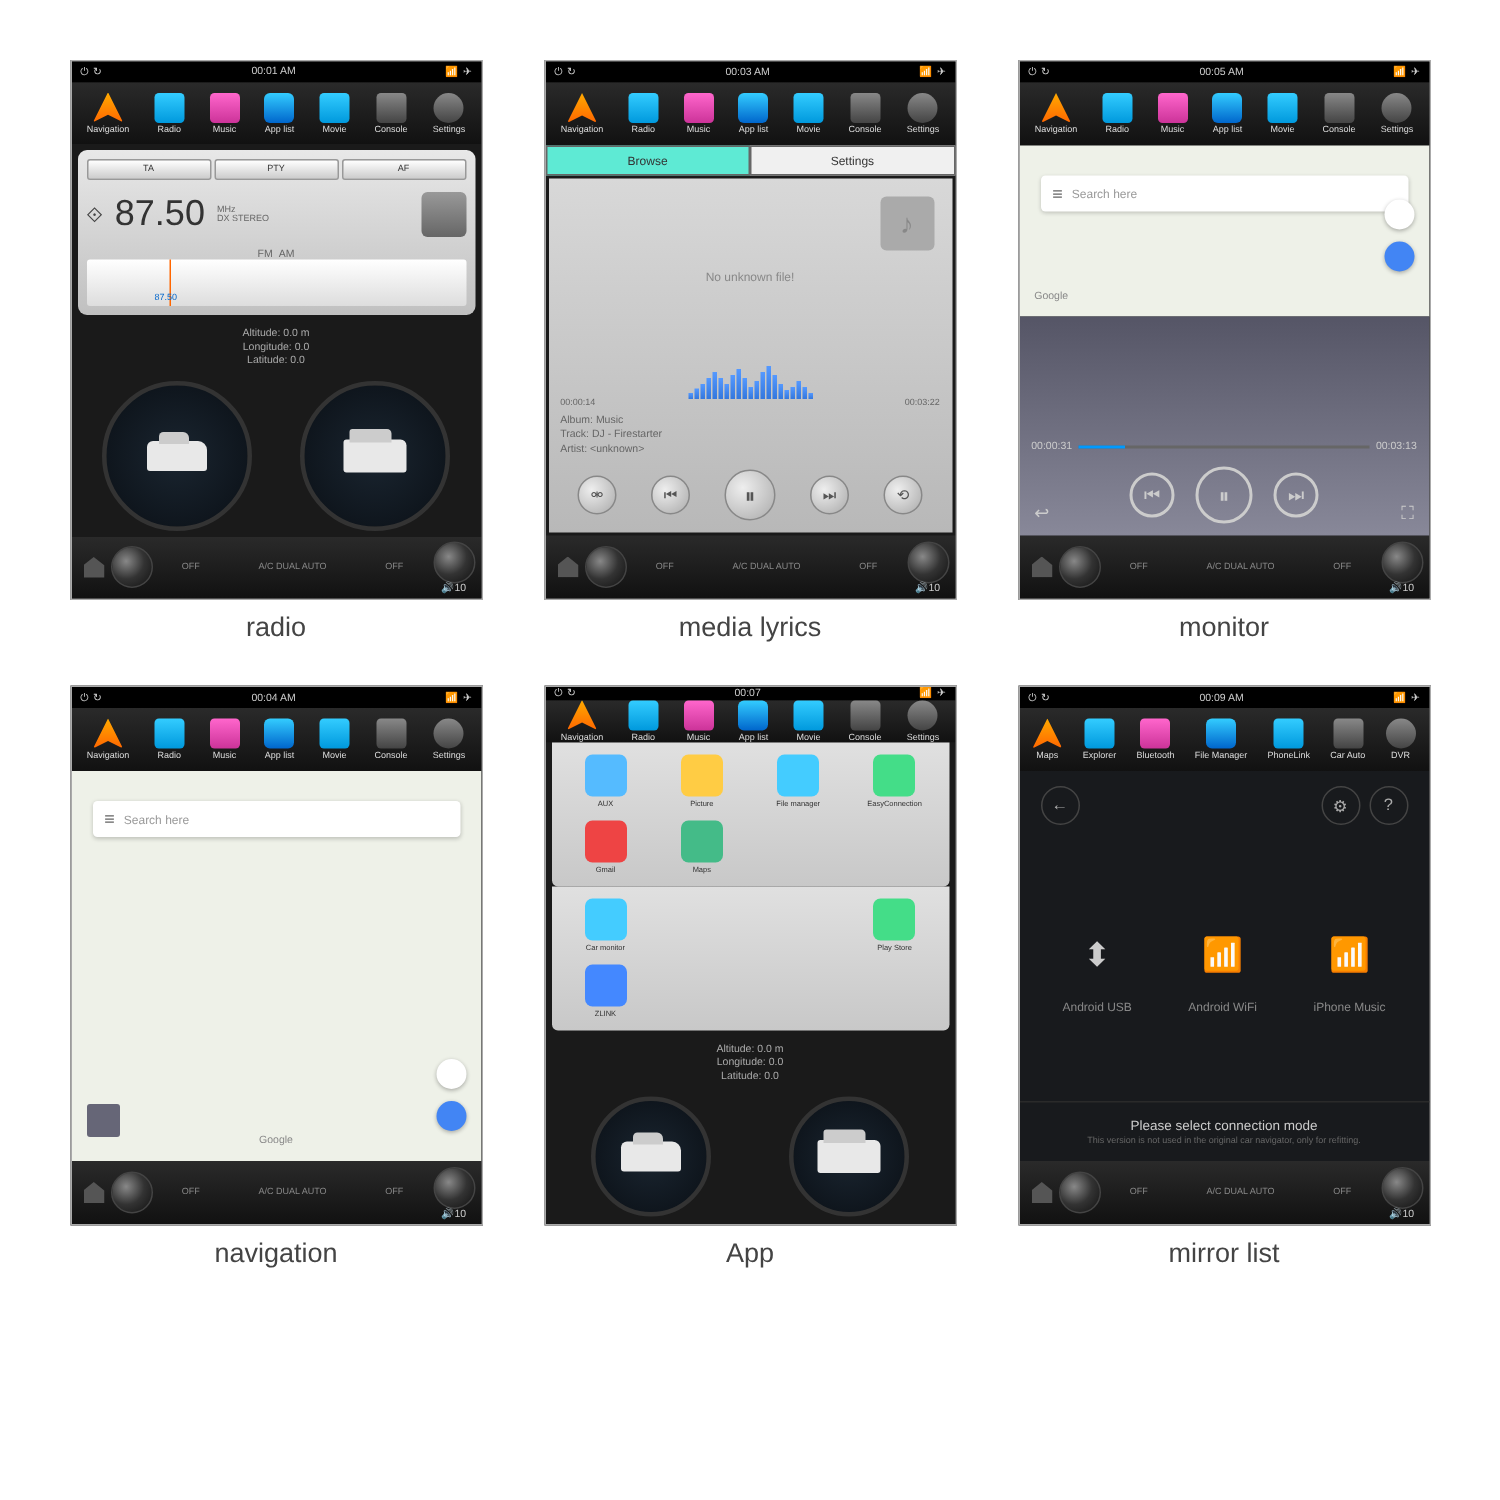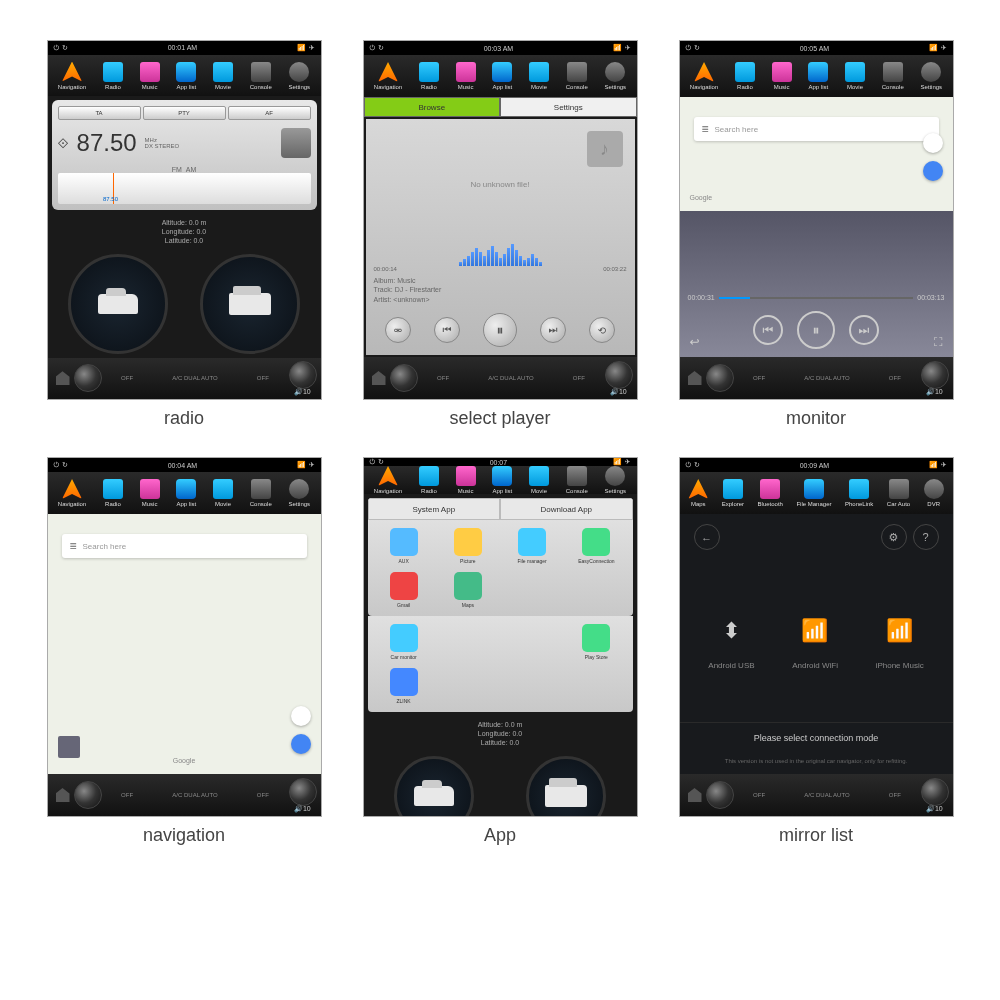--- a/index.html
+++ b/index.html
@@ -57,21 +57,21 @@
 .gps-info { text-align: center; font-size: 7px; color: #aaa; padding: 4px; line-height: 1.3; }
 .gauges { flex: 1; display: flex; justify-content: space-around; align-items: center; padding: 4px; }
 .gauge { width: 100px; height: 100px; border-radius: 50%; border: 3px solid #333; background: radial-gradient(circle,#1a2530,#0a0f15); position: relative; display: flex; align-items: center; justify-content: center; }
 .car { width: 40px; height: 20px; background: #e8e8e8; border-radius: 4px 6px 2px 2px; position: relative; }
 .car::before { content: ''; position: absolute; top: -6px; left: 8px; width: 20px; height: 8px; background: #ccc; border-radius: 3px 4px 0 0; }
 .suv { width: 42px; height: 22px; background: #e8e8e8; border-radius: 2px 4px 2px 2px; position: relative; }
 .suv::before { content: ''; position: absolute; top: -7px; left: 4px; width: 28px; height: 9px; background: #ccc; border-radius: 2px 3px 0 0; }
 
 
 .mp-tabs { display: flex; height: 20px; }
-.mp-tab { flex: 1; background: #84cc16; border: 1px solid #666; font-size: 8px; color: #333; display: flex; align-items: center; justify-content: center; }
+.mp-tab { flex: 1; background: #5eead4; border: 1px solid #666; font-size: 8px; color: #333; display: flex; align-items: center; justify-content: center; }
 .mp-tab.active { background: #f0f0f0; }
 .mp-body { flex: 1; background: linear-gradient(#d8d8d8,#b8b8b8); margin: 2px; display: flex; flex-direction: column; padding: 8px; }
 .mp-lyrics { flex: 1; display: flex; align-items: center; justify-content: center; font-size: 8px; color: #888; position: relative; }
 .mp-music-ic { position: absolute; right: 4px; top: 4px; width: 36px; height: 36px; background: #aaa; border-radius: 4px; display: flex; align-items: center; justify-content: center; font-size: 18px; color: #888; }
 .mp-viz { height: 24px; display: flex; align-items: flex-end; gap: 1px; justify-content: center; }
 .viz-bar { width: 3px; background: linear-gradient(#5599ff,#3377dd); }
 .mp-time { display: flex; justify-content: space-between; font-size: 6px; color: #666; }
 .mp-info { font-size: 7px; color: #666; line-height: 1.4; margin: 4px 0; }
 .mp-ctrl { display: flex; justify-content: space-around; align-items: center; margin-top: 4px; }
 .mp-btn { width: 26px; height: 26px; border-radius: 50%; background: radial-gradient(circle at 35% 35%,#eee,#aaa); border: 1px solid #888; display: flex; align-items: center; justify-content: center; font-size: 10px; color: #555; }
@@ -110,21 +110,21 @@
 
 .ml-body { flex: 1; background: #181a1d; display: flex; flex-direction: column; }
 .ml-top { display: flex; justify-content: space-between; padding: 10px 14px; }
 .ml-circle { width: 26px; height: 26px; border-radius: 50%; border: 1px solid #444; display: flex; align-items: center; justify-content: center; color: #aaa; font-size: 11px; }
 .ml-right { display: flex; gap: 6px; }
 .ml-opts { flex: 1; display: flex; justify-content: space-around; align-items: center; padding: 0 10px; }
 .ml-opt { display: flex; flex-direction: column; align-items: center; gap: 12px; }
 .ml-opt-ic { width: 36px; height: 36px; display: flex; align-items: center; justify-content: center; font-size: 22px; }
 .ml-opt-lbl { font-size: 8px; color: #888; }
 .ml-bottom { text-align: center; padding: 10px; border-top: 1px solid #2a2a2a; }
-.ml-b-title { font-size: 9px; color: #ccc; margin-bottom: 15px; }
+.ml-b-title { font-size: 9px; color: #ccc; margin-bottom: 3px; }
 .ml-b-sub { font-size: 6px; color: #666; }
 </style>
 </head>
 <body>
 
 <div class="header">
 </div>
 
 <div class="grid">
 
@@ -332,21 +332,21 @@
             <span>OFF</span>
             <span>A/C  DUAL  AUTO</span>
             <span>OFF</span>
           </div>
     <div class="knob-wrap">
             <div class="knob"></div>
             <div class="knob-lbl">🔊10</div>
           </div>
         </div>
     </div>
-    <div class="caption">select player</div>
+    <div class="caption">media lyrics</div>
   </div>
 
   <div class="cell">
     <div class="screen">
       <div class="statusbar">
           <div class="left">
             <span>⏻</span>
             <span>↻</span>
           </div>
           <span class="time">00:05 AM</span>
@@ -540,24 +540,20 @@
           <div class="nav-item">
             <div class="nav-icon ic-console"></div>
             <div class="nav-label">Console</div>
           </div>
           <div class="nav-item">
             <div class="nav-icon ic-settings"></div>
             <div class="nav-label">Settings</div>
           </div>
         </div>
       <div class="content">
-        <div class="app-tabs">
-          <div class="app-tab">System App</div>
-          <div class="app-tab">Download App</div>
-        </div>
         <div class="app-grid" id="appgrid1">
             <div class="app-ic">
               <div class="app-ic-box" style="background: rgb(85, 187, 255);"></div>
               <div class="app-ic-lbl">AUX</div>
             </div>
             <div class="app-ic">
               <div class="app-ic-box" style="background: rgb(255, 204, 68);"></div>
               <div class="app-ic-lbl">Picture</div>
             </div>
             <div class="app-ic">

